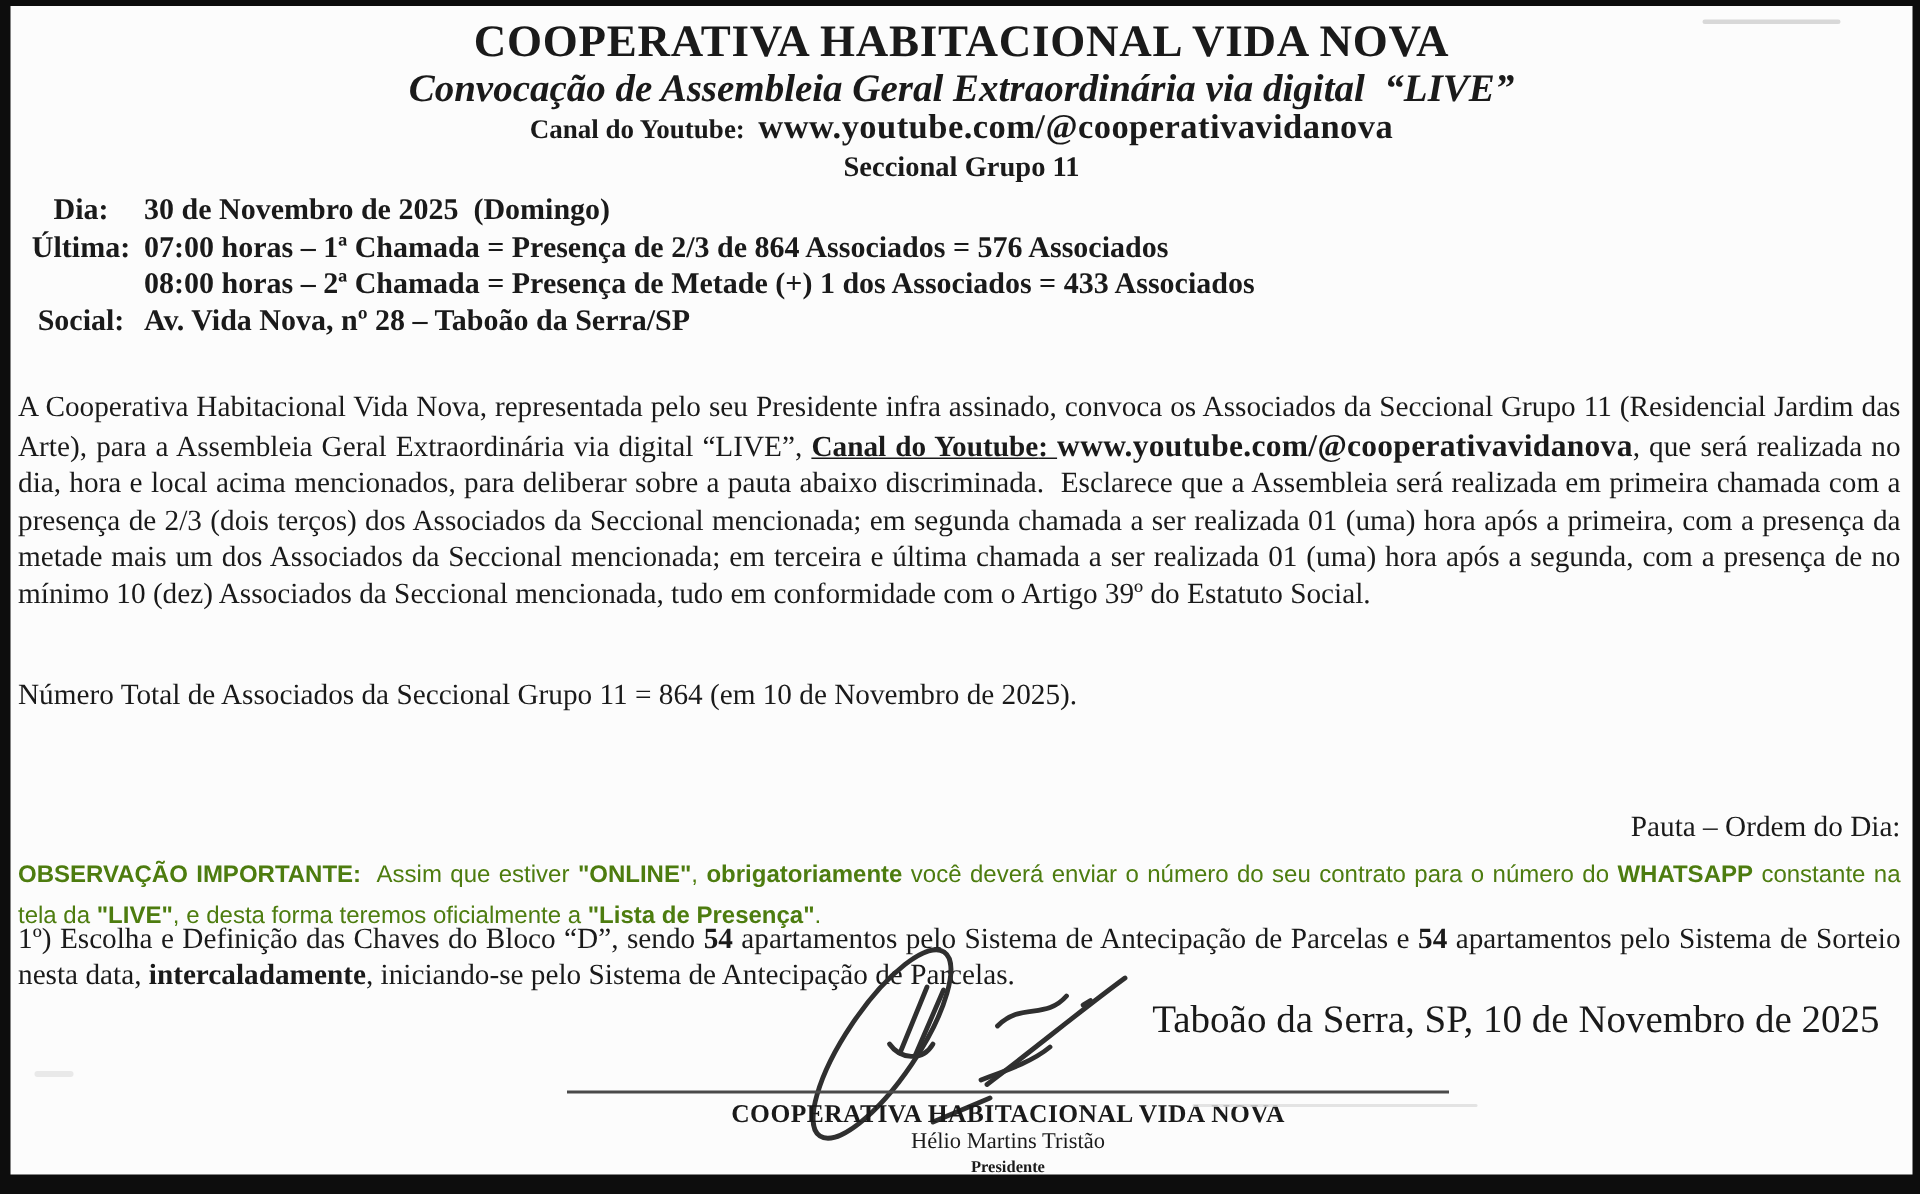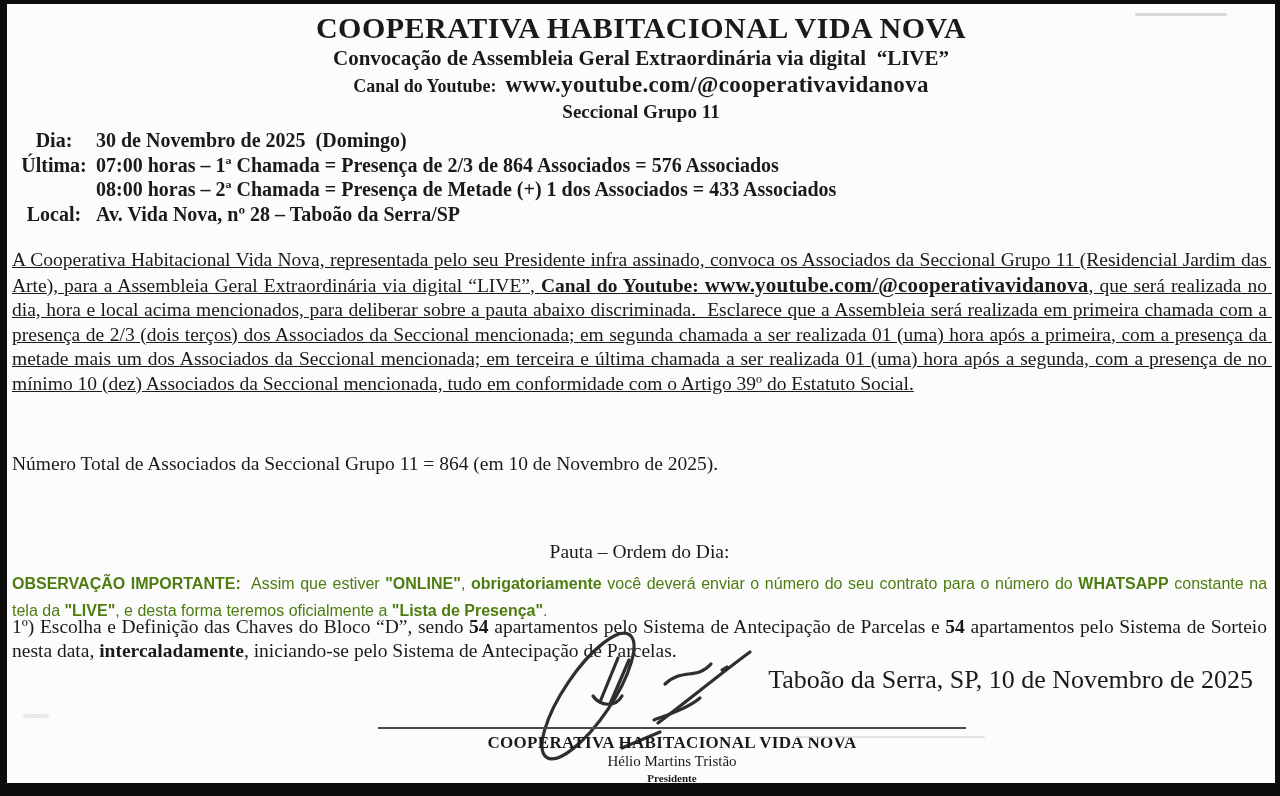--- a/index.html
+++ b/index.html
@@ -15,36 +15,36 @@
     position:absolute;
     top:4px;left:7px;right:5px;bottom:13px;
     background:#fcfcfc;
     overflow:hidden;
   }
   .b{font-weight:bold;}
   .u{text-decoration:underline;}
   
   .header{position:absolute;top:8px;left:0;right:0;text-align:center;}
   .doc-title{font-size:30px;font-weight:bold;letter-spacing:.5px;line-height:32px;margin:0;}
-  .doc-subtitle{font-size:21px;font-weight:bold;line-height:25px;margin-top:2px;white-space:pre-wrap;}
+  .doc-subtitle{font-size:26px;font-weight:bold;line-height:25px;margin-top:2px;white-space:pre-wrap;font-style:italic;}
   .channel-line{font-size:18px;font-weight:bold;line-height:26px;margin-top:1px;white-space:pre-wrap;}
   .channel-url{font-size:23px;letter-spacing:.3px;}
   .section-line{font-size:19px;font-weight:bold;line-height:22px;margin-top:2px;}
   
   .info{position:absolute;top:124px;left:5px;right:8px;font-weight:bold;font-size:20px;line-height:24.5px;}
   .info-row{display:flex;white-space:pre-wrap;}
   .info-label{flex:0 0 84px;text-align:center;}
   .info-value{flex:1;}
   
   .par{position:absolute;left:5px;right:8px;font-size:19.5px;line-height:24.5px;text-align:justify;white-space:pre-wrap;}
-  .par-main{top:244px;text-decoration:underline;}
+  .par-main{top:256px;}
   .url-inline{font-size:21px;letter-spacing:.2px;}
   .par-total{top:448px;text-align:left;}
   .par-pauta{top:487px;}
-  .pauta-title{margin:0 0 1px 0;text-align:center;}
+  .pauta-title{margin:0 0 1px 0;text-align:right;}
   .par-obs{top:567px;font-family:Liberation Sans, sans-serif;font-size:16px;line-height:26.5px;color:#4d7c0f;}
   
   .sig-date{position:absolute;top:661px;right:22px;font-size:26px;}
   .sig-block{position:absolute;top:723px;left:371px;width:588px;text-align:center;}
   .sig-line{border-top:2px solid #4a4a4a;height:0;width:100%;}
   .sig-org{font-size:17px;font-weight:bold;letter-spacing:.3px;line-height:19px;margin-top:4px;}
   .sig-name{font-size:15px;font-weight:normal;line-height:17px;margin-top:1px;}
   .sig-role{font-size:11px;font-weight:bold;line-height:17px;}
   .signature-svg{position:absolute;top:620px;left:498px;width:260px;height:150px;}
   
@@ -72,21 +72,21 @@
     </div>
     <div class="info-row">
       <span class="info-label">Última:</span>
       <span class="info-value">07:00 horas – 1ª Chamada = Presença de 2/3 de 864 Associados = 576 Associados</span>
     </div>
     <div class="info-row">
       <span class="info-label"></span>
       <span class="info-value">08:00 horas – 2ª Chamada = Presença de Metade (+) 1 dos Associados = 433 Associados</span>
     </div>
     <div class="info-row">
-      <span class="info-label">Local:</span>
+      <span class="info-label">Social:</span>
       <span class="info-value">Av. Vida Nova, nº 28 – Taboão da Serra/SP</span>
     </div>
   </div>
 
   <div class="par par-main"><span>A Cooperativa Habitacional Vida Nova, representada pelo seu Presidente infra assinado, convoca os Associados da Seccional Grupo 11 (Residencial Jardim das Arte), para a Assembleia Geral Extraordinária via digital “LIVE”, </span><span class="b u">Canal do Youtube</span><span class="b u">: </span><span class="b url-inline">www.youtube.com/@cooperativavidanova</span><span>, que será realizada no dia, hora e local acima mencionados, para deliberar sobre a pauta abaixo discriminada.  Esclarece que a Assembleia será realizada em primeira chamada com a presença de 2/3 (dois terços) dos Associados da Seccional mencionada; em segunda chamada a ser realizada 01 (uma) hora após a primeira, com a presença da metade mais um dos Associados da Seccional mencionada; em terceira e última chamada a ser realizada 01 (uma) hora após a segunda, com a presença de no mínimo 10 (dez) Associados da Seccional mencionada, tudo em conformidade com o Artigo 39º do Estatuto Social.</span></div>
 
   <div class="par par-total">Número Total de Associados da Seccional Grupo 11 = 864 (em 10 de Novembro de 2025).</div>
 
   <div class="par par-pauta">
     <div class="pauta-title">Pauta – Ordem do Dia:</div>

